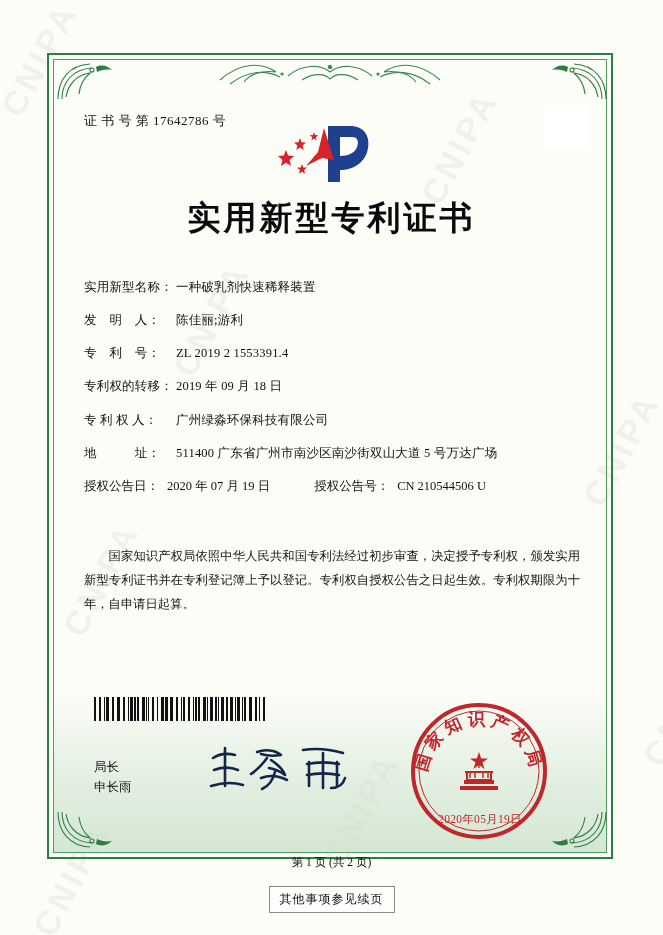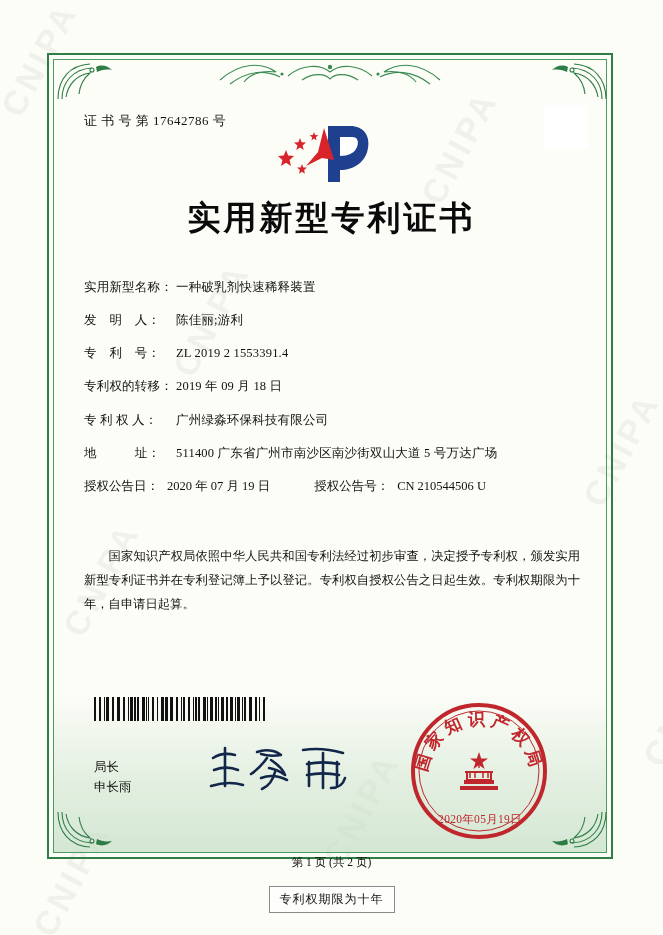--- a/index.html
+++ b/index.html
@@ -478,15 +478,15 @@
         <path id="sealArc" d="M 19 77 A 52 52 0 0 1 123 77"></path>
       </defs>
       <text font-family="Liberation Serif, serif" font-size="17" font-weight="bold" fill="#c0272d" letter-spacing="5">
         <textPath href="#sealArc" startOffset="50%" text-anchor="middle">国家知识产权局</textPath>
       </text>
     </svg>
   </div>
   <div id="seal-date">2020年05月19日</div>
 
   <div id="page-num">第 1 页 (共 2 页)</div>
-  <div id="footnote">专利权期限为十年</div>
+  <div id="footnote">其他事项参见续页</div>
 
 </div>
 
 </body></html>

